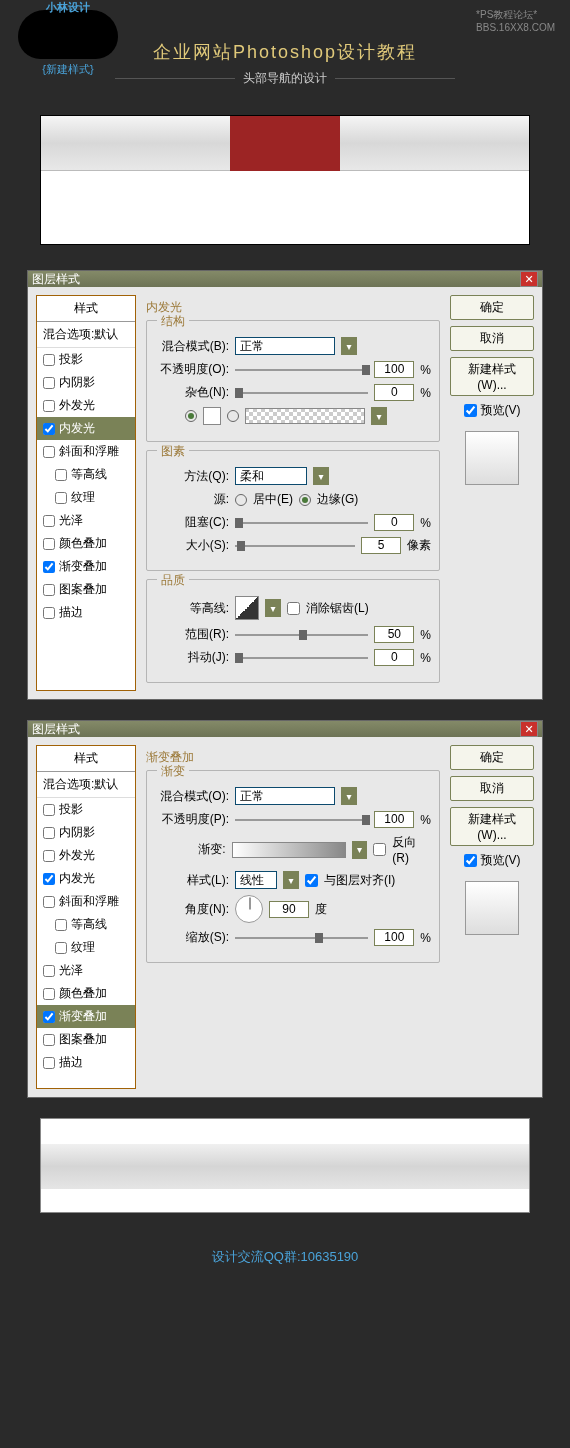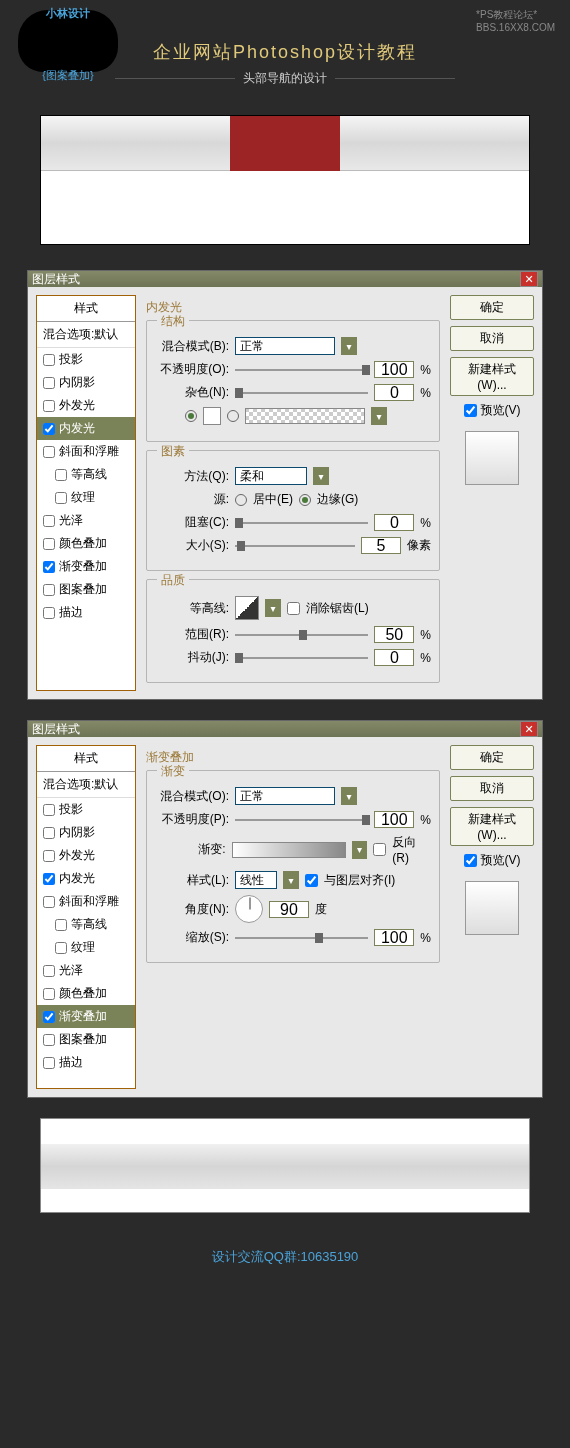--- a/index.html
+++ b/index.html
@@ -1,18 +1,18 @@
 <!DOCTYPE html>
 <html><head>
 <meta charset="utf-8">
 <style>
 * { box-sizing: border-box; margin: 0; padding: 0; font-family: "SimSun", Arial, sans-serif; }
 body { background: #2a2a2a; width: 570px; color: #000; font-size: 12px; }
 .header { position: relative; height: 90px; padding: 10px; }
-.logo-badge { position: absolute; left: 18px; top: 10px; width: 100px; height: 62px; background: #000; border-radius: 30px 30px 25px 25px; display: flex; flex-direction: column; align-items: center; justify-content: center; color: #fff; gap: 43px; }
+.logo-badge { position: absolute; left: 18px; top: 10px; width: 100px; height: 49px; background: #000; border-radius: 30px 30px 25px 25px; display: flex; flex-direction: column; align-items: center; justify-content: center; color: #fff; gap: 43px; }
 .logo-main { font-size: 20px; font-style: italic; font-weight: bold; }
 .logo-main span { color: #4aa3d9; font-size: 11px; font-style: normal; }
 .logo-sub { color: #4aa3d9; font-size: 11px; margin-top: 3px; }
 .header-right { position: absolute; right: 15px; top: 8px; color: #888; font-size: 10px; }
 .title { text-align: center; color: #e0c97a; font-size: 18px; margin-top: 30px; letter-spacing: 2px; }
 .subtitle-wrap { display: flex; align-items: center; justify-content: center; gap: 8px; margin-top: 6px; }
 .subtitle-wrap .line { flex: 1; height: 1px; background: #555; max-width: 120px; }
 .subtitle { color: #ccc; font-size: 12px; }
 .preview-box { background: #fff; border: 1px solid #000; margin: 25px 40px; height: 130px; position: relative; }
 .preview-gradient { height: 55px; background: linear-gradient(#f5f5f5, #d8d8d8, #e8e8e8); border-bottom: 1px solid #bbb; }
@@ -36,42 +36,42 @@
 .fieldset { border: 1px solid #b5b5b5; border-radius: 2px; padding: 10px 8px; margin-bottom: 8px; position: relative; }
 .fieldset-label { position: absolute; top: -8px; left: 10px; background: #e8e8e8; padding: 0 4px; color: #9c7a3a; font-size: 12px; }
 .form-row { display: flex; align-items: center; gap: 6px; margin: 6px 0; font-size: 12px; }
 .form-row .label { width: 74px; text-align: right; }
 .select { border: 1px solid #0c4a6e; background: #fff; height: 18px; padding: 0 4px; display: flex; align-items: center; font-size: 12px; }
 .select.wide { width: 100px; }
 .dropdown-btn { width: 16px; height: 18px; background: #7a8257; color: #fff; display: flex; align-items: center; justify-content: center; font-size: 10px; }
 .slider { flex: 1; height: 14px; position: relative; background: transparent; }
 .slider::before { content: ''; position: absolute; top: 6px; left: 0; right: 0; height: 2px; background: #999; }
 .slider-thumb { position: absolute; top: 2px; width: 8px; height: 10px; background: #666; }
-.num-input { border: 1px solid #7a8257; background: #fff; width: 40px; height: 17px; text-align: center; font-size: 16px; line-height: 15px; }
+.num-input { border: 1px solid #7a8257; background: #fff; width: 40px; height: 17px; text-align: center; font-size: 12px; line-height: 15px; }
 .color-swatch { width: 18px; height: 18px; border: 1px solid #888; }
 .gradient-bar { width: 120px; height: 16px; border: 1px solid #888; background: repeating-conic-gradient(#ccc 0% 25%, #fff 0% 50%) 50% / 8px 8px; }
 .gradient-bar2 { width: 120px; height: 16px; border: 1px solid #888; background: linear-gradient(90deg, #fff, #888); }
 .radio { width: 12px; height: 12px; border: 1px solid #666; border-radius: 50%; display: inline-flex; align-items: center; justify-content: center; }
 .radio.checked::after { content: ''; width: 6px; height: 6px; background: #4a7a3a; border-radius: 50%; }
 .contour-swatch { width: 24px; height: 24px; border: 1px solid #888; background: linear-gradient(135deg, #fff 50%, #333 50%); }
 .right-panel { width: 84px; display: flex; flex-direction: column; gap: 6px; }
 .btn { border: 1px solid #7a8257; background: #f5f5ec; padding: 3px 4px; text-align: center; font-size: 12px; cursor: pointer; border-radius: 2px; }
 .preview-check { display: flex; align-items: center; gap: 4px; justify-content: center; font-size: 12px; }
 .preview-swatch { width: 54px; height: 54px; border: 1px solid #999; background: linear-gradient(#fff, #ddd); margin: 6px auto; }
 .angle-widget { width: 28px; height: 28px; border: 1px solid #999; border-radius: 50%; background: #fff; position: relative; }
 .angle-widget::after { content: ''; position: absolute; top: 13px; left: 14px; width: 12px; height: 1px; background: #333; transform-origin: left; transform: rotate(-90deg); }
 .footer { color: #4aa3d9; text-align: center; font-size: 13px; padding: 15px 0; }
 </style>
 </head>
 <body>
 
 <div class="header">
   <div class="logo-badge">
     <div class="logo-main"><span>小林</span><span>设计</span></div>
-    <div class="logo-sub">{图案叠加}</div>
+    <div class="logo-sub">{新建样式}</div>
   </div>
   <div class="header-right">
     <div>*PS教程论坛*</div>
     <div>BBS.16XX8.COM</div>
   </div>
   <div class="title">企业网站Photoshop设计教程</div>
   <div class="subtitle-wrap">
     <div class="line"></div>
     <div class="subtitle">头部导航的设计</div>
     <div class="line"></div>

